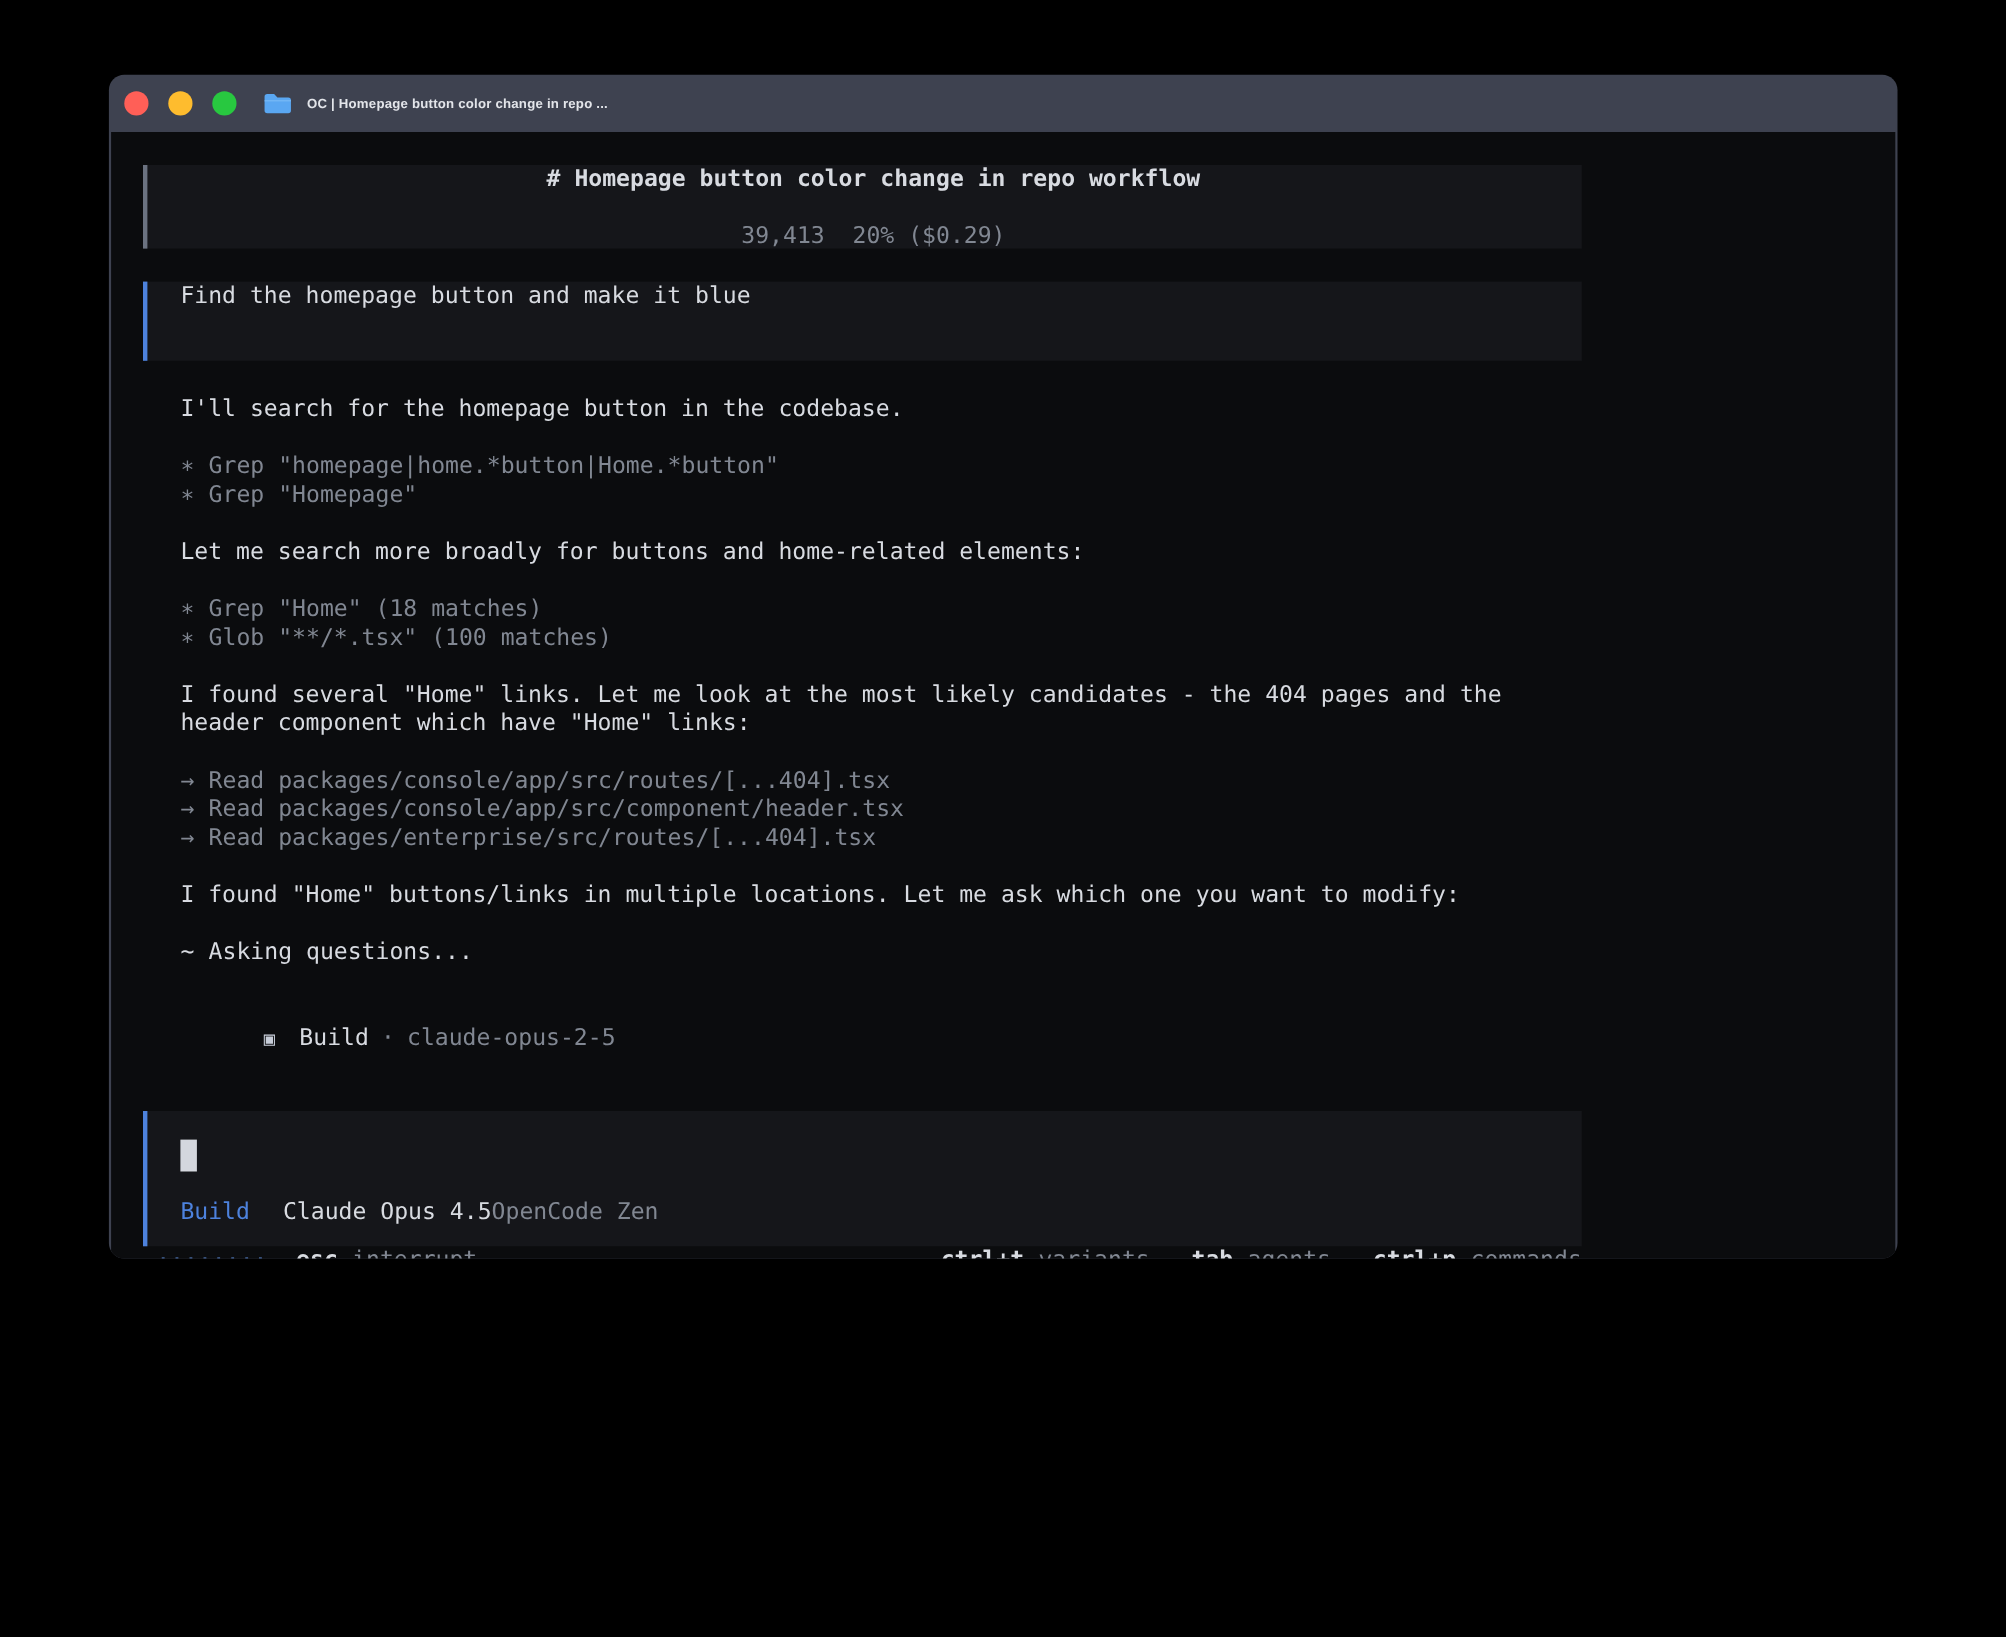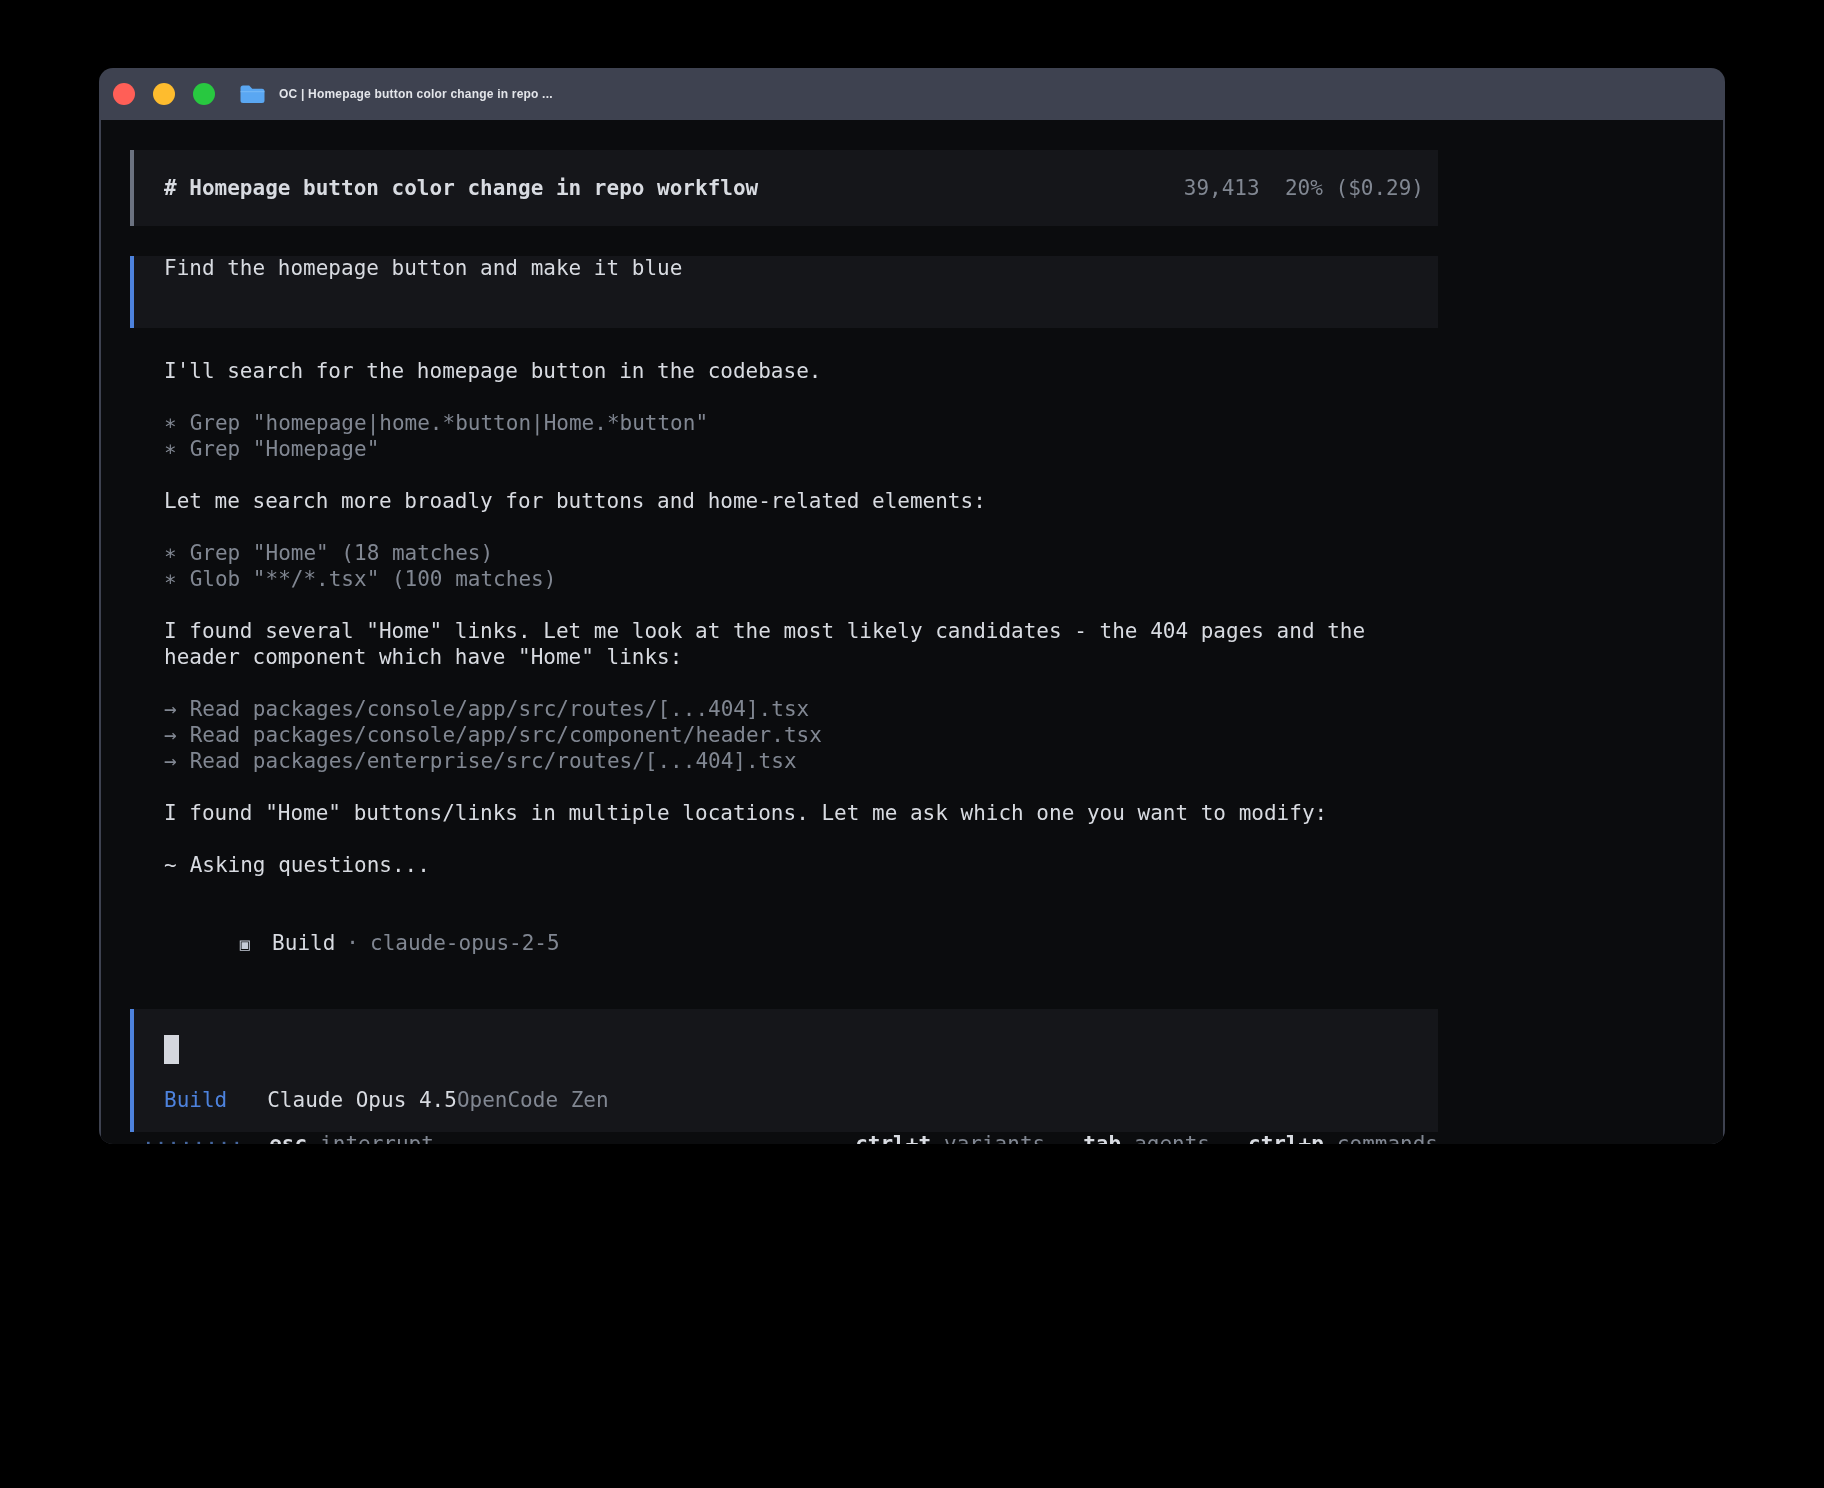--- a/index.html
+++ b/index.html
@@ -17,21 +17,21 @@
   .light.yellow { background:#febc2e; }
   .light.green  { background:#28c840; }
   .folder { margin-left:24px; margin-right:13px; display:flex; align-items:center; }
   .title-text { font-family:"Liberation Sans",sans-serif; font-weight:bold; font-size:12px;
                 color:#e3e5ea; letter-spacing:.2px; white-space:pre; }
 
   .terminal { flex:1; margin:0 2px 20px; background:#0b0c0e;
               display:flex; flex-direction:column;
               padding:30px 0 16px 29px; font-size:21px; color:#d8dbe1; }
 
-  .block { width:1308px; background:#15161a; }
+  .block { width:1308px; background:#15161a;flex-direction:column; }
   .session-header { height:76px; border-left:4px solid #6b7280;
                     display:flex; align-items:center; justify-content:space-between;
                     padding:0 14px 0 30px; margin-bottom:30px; }
   .session-title { font-weight:bold; white-space:pre; }
   .session-stats { color:#818792; white-space:pre; }
 
   .user-msg { height:72px; border-left:4px solid #4d82dd;
               display:flex; padding:0 30px; margin-bottom:30px;
               white-space:pre; }
 
@@ -43,21 +43,21 @@
   .agent-line { line-height:26px; padding-left:34px; white-space:pre; }
   .agent-icon { color:#c6ccd7; font-size:17px; margin-right:22px; }
   .agent-name { color:#d8dbe1; }
   .agent-sep  { color:#818792; margin:0 11px; }
   .agent-model{ color:#818792; }
 
   .input-box { border-left:4px solid #4d82dd; padding:26px 30px 20px; }
   .cursor { width:15px; height:29px; background:#d4d7de; }
   .input-meta { margin-top:24px; display:flex; white-space:pre; }
   .input-mode { color:#4d82dd; }
-  .input-model { margin-left:40px; color:#d8dbe1; }
+  .input-model { margin-left:30px; color:#d8dbe1; }
   .input-provider { color:#818792; }
 
   .status-bar { margin-top:auto; width:1308px; display:flex;
                 justify-content:space-between; align-items:center; }
   .sb-left { display:flex; align-items:center; padding-left:12px; }
   .spinner-dots { color:#46679f; margin-right:26px; white-space:pre; }
   .hint { display:flex; white-space:pre; }
   .hint-key { font-weight:bold; color:#d8dbe1; }
   .hint-lbl { color:#818792; margin-left:13px; }
   .sb-right { display:flex; gap:38px; }

